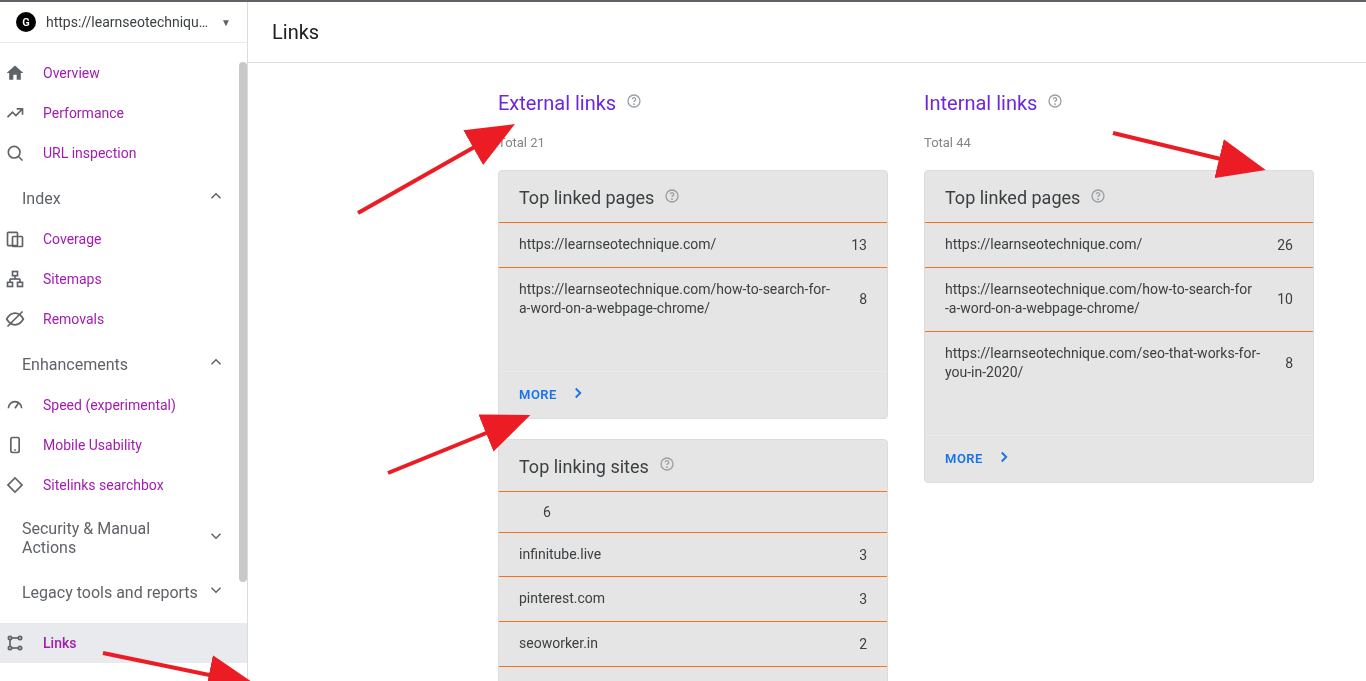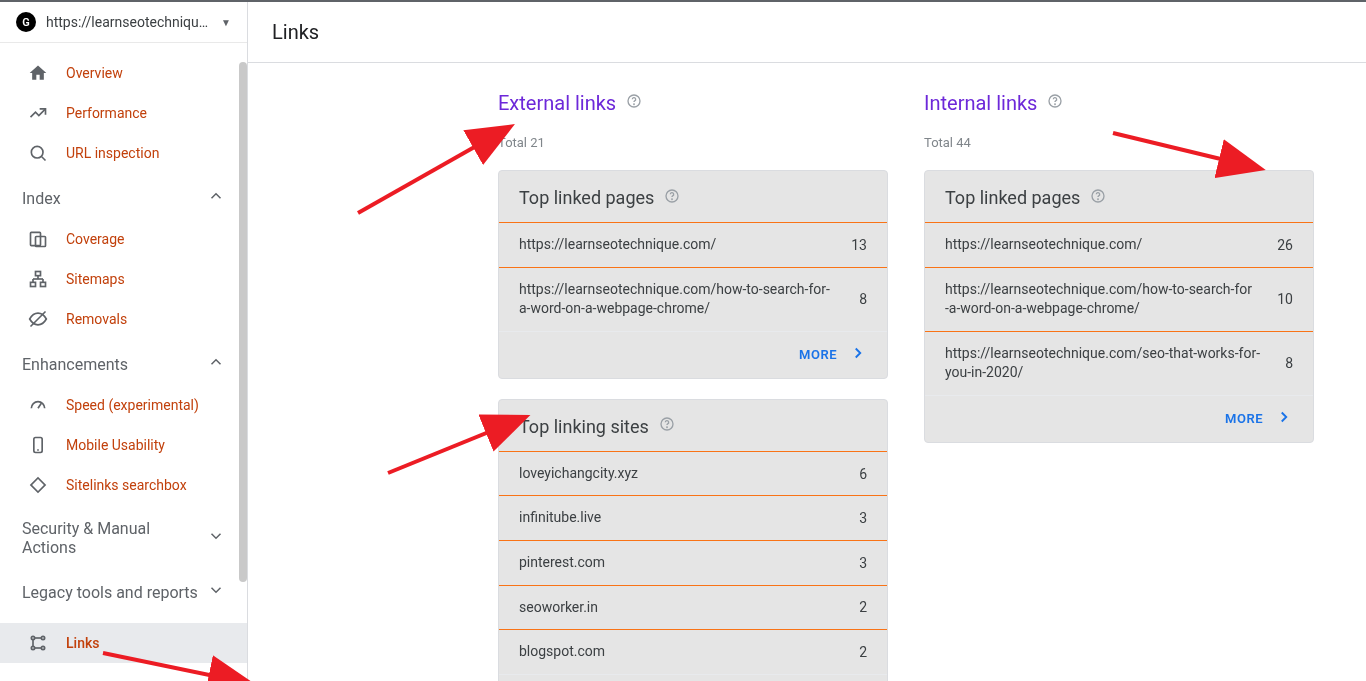--- a/index.html
+++ b/index.html
@@ -64,23 +64,23 @@
       white-space: nowrap;
     }
     .property .caret {
       color: #5f6368;
       font-size: 10px;
       margin-left: 8px;
     }
     .nav-item {
       display: flex;
       align-items: center;
-      padding: 10px 28px;
+      padding: 10px 5px;
       font-size: 14px;
-      color: #c2410c;
+      color: #a21caf;
       cursor: pointer;
     }
     .nav-item .icon {
       width: 20px;
       height: 20px;
       margin-right: 18px;
       color: #5f6368;
       display: flex;
       align-items: center;
       justify-content: center;
@@ -177,25 +177,25 @@
     }
     .row .val { color: #3c4043; margin-left: 24px; }
     .row .url-cell {
       flex: 1;
       line-height: 1.4;
       word-break: break-all;
     }
     .more-row {
       display: flex;
       align-items: center;
-      justify-content: flex-end;
       gap: 12px;
       padding: 12px 20px;
       border-top: 1px solid #e8eaed;
       cursor: pointer;
+      margin-top: 40px;
     }
     .more-text {
       font-size: 13px;
       font-weight: 600;
       letter-spacing: 0.5px;
       color: #1a73e8;
     }
     svg.icon { width: 18px; height: 18px; }
     svg.icon20 { width: 20px; height: 20px; }
     svg.help { width: 16px; height: 16px; fill: none; stroke: #9aa0a6; stroke-width: 2; }
@@ -411,21 +411,20 @@
           <span class="card-title">Top linking sites</span>
           <span>
             <svg class="help" viewBox="0 0 24 24">
                 <circle cx="12" cy="12" r="9"></circle>
                 <path d="M9.5 9.5a2.5 2.5 0 1 1 3.5 2.3c-.8.4-1 1-1 1.7"></path>
                 <circle cx="12" cy="17" r="0.5" fill="#9aa0a6"></circle>
               </svg>
           </span>
         </div>
         <div class="row">
-          <span class="url-cell">loveyichangcity.xyz</span>
           <span class="val">6</span>
         </div>
         <div class="row">
           <span class="url-cell">infinitube.live</span>
           <span class="val">3</span>
         </div>
         <div class="row">
           <span class="url-cell">pinterest.com</span>
           <span class="val">3</span>
         </div>

